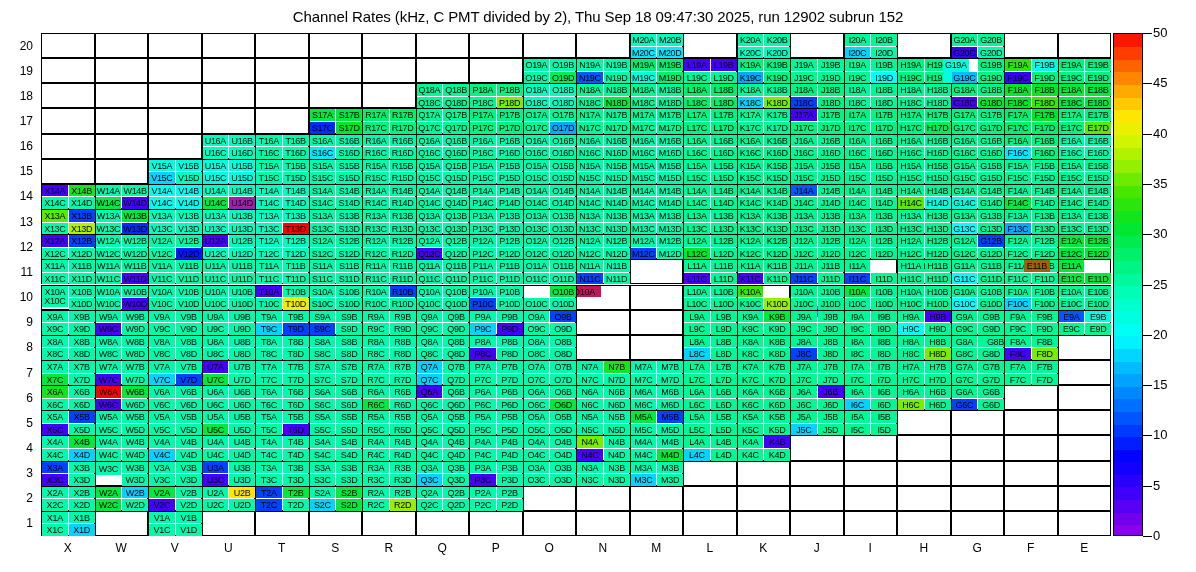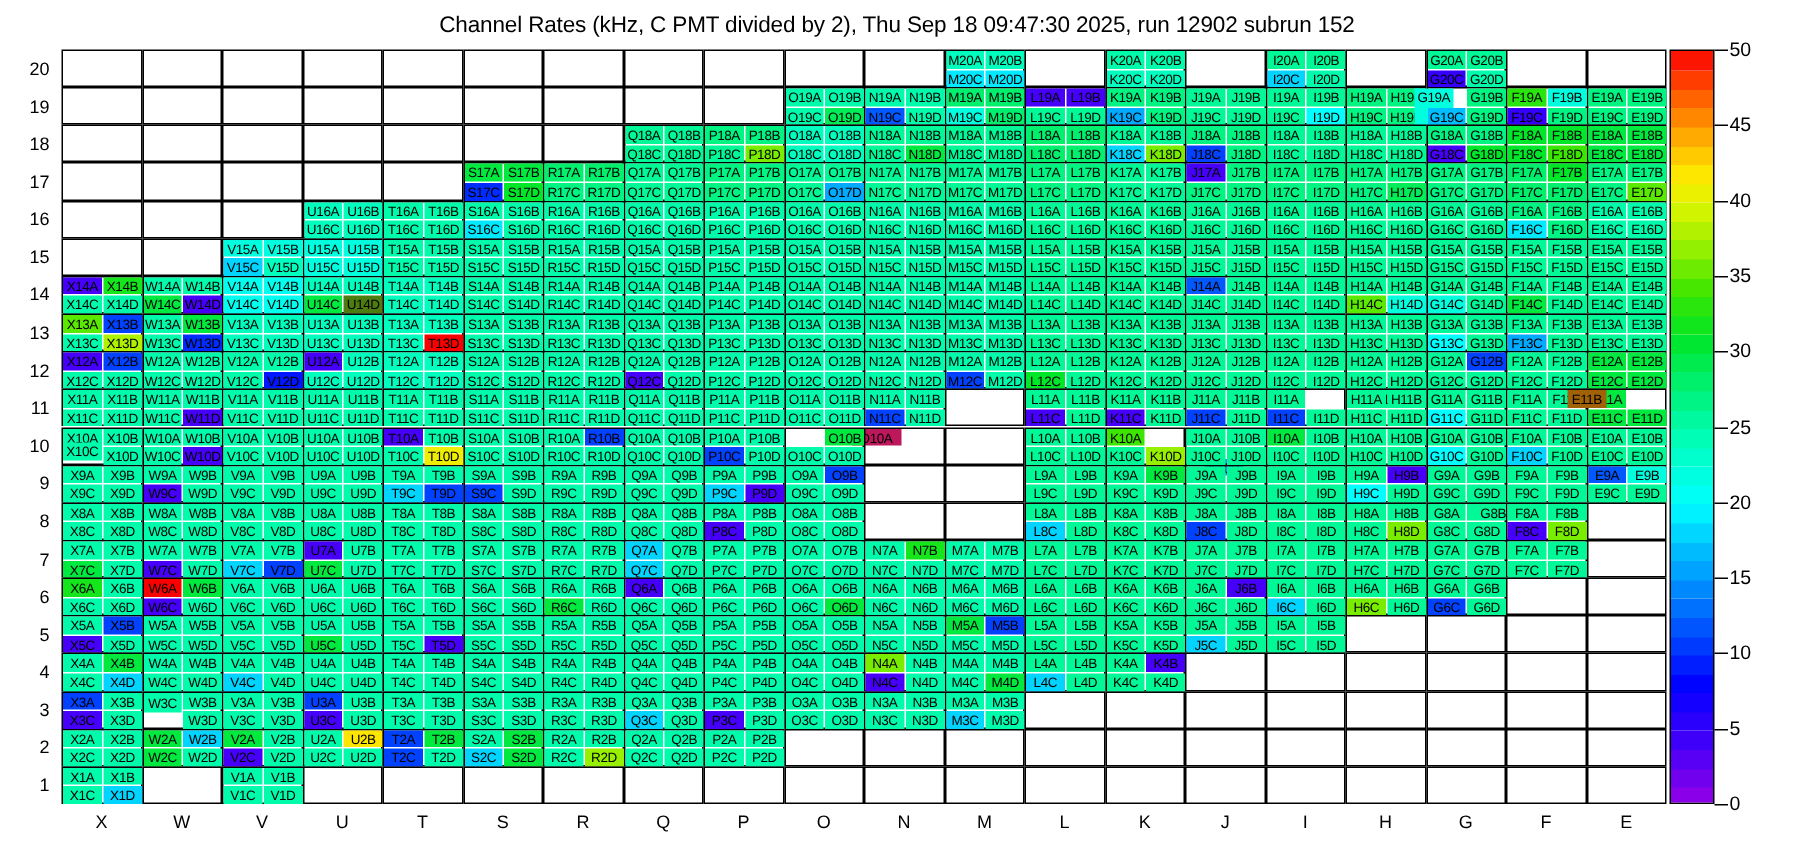--- a/index.html
+++ b/index.html
@@ -511,21 +511,21 @@
       <div class="sub" style="left: 81.25px; top: 164.475px; width: 25.75px; height: 11.575px; background: rgb(70, 0, 250); color: rgb(0, 0, 0);">W14D</div>
       <div class="gcell" style="left: 107px; top: 150.9px; width: 53.5px; height: 25.15px;"></div>
       <div class="sub" style="left: 108px; top: 151.9px; width: 25.75px; height: 11.575px; background: rgb(0, 255, 239); color: rgb(0, 0, 0);">V14A</div>
       <div class="sub" style="left: 134.75px; top: 151.9px; width: 25.75px; height: 11.575px; background: rgb(0, 255, 239); color: rgb(0, 0, 0);">V14B</div>
       <div class="sub" style="left: 108px; top: 164.475px; width: 25.75px; height: 11.575px; background: rgb(0, 255, 239); color: rgb(0, 0, 0);">V14C</div>
       <div class="sub" style="left: 134.75px; top: 164.475px; width: 25.75px; height: 11.575px; background: rgb(0, 255, 239); color: rgb(0, 0, 0);">V14D</div>
       <div class="gcell" style="left: 160.5px; top: 150.9px; width: 53.5px; height: 25.15px;"></div>
       <div class="sub" style="left: 161.5px; top: 151.9px; width: 25.75px; height: 11.575px; background: rgb(0, 255, 190); color: rgb(0, 0, 0);">U14A</div>
       <div class="sub" style="left: 188.25px; top: 151.9px; width: 25.75px; height: 11.575px; background: rgb(0, 255, 190); color: rgb(0, 0, 0);">U14B</div>
       <div class="sub" style="left: 161.5px; top: 164.475px; width: 25.75px; height: 11.575px; background: rgb(0, 233, 63); color: rgb(0, 0, 0);">U14C</div>
-      <div class="sub" style="left: 188.25px; top: 164.475px; width: 25.75px; height: 11.575px; background: #4d7c0f; color: rgb(0, 0, 0); text-align: center;">U14D</div>
+      <div class="sub" style="left: 188.25px; top: 164.475px; width: 25.75px; height: 11.575px; background: #a21caf; color: rgb(0, 0, 0); text-align: center;">U14D</div>
       <div class="gcell" style="left: 214px; top: 150.9px; width: 53.5px; height: 25.15px;"></div>
       <div class="sub" style="left: 215px; top: 151.9px; width: 25.75px; height: 11.575px; background: rgb(0, 255, 190); color: rgb(0, 0, 0);">T14A</div>
       <div class="sub" style="left: 241.75px; top: 151.9px; width: 25.75px; height: 11.575px; background: rgb(0, 255, 190); color: rgb(0, 0, 0);">T14B</div>
       <div class="sub" style="left: 215px; top: 164.475px; width: 25.75px; height: 11.575px; background: rgb(0, 255, 190); color: rgb(0, 0, 0);">T14C</div>
       <div class="sub" style="left: 241.75px; top: 164.475px; width: 25.75px; height: 11.575px; background: rgb(0, 255, 190); color: rgb(0, 0, 0);">T14D</div>
       <div class="gcell" style="left: 267.5px; top: 150.9px; width: 53.5px; height: 25.15px;"></div>
       <div class="sub" style="left: 268.5px; top: 151.9px; width: 25.75px; height: 11.575px; background: rgb(0, 251, 170); color: rgb(0, 0, 0);">S14A</div>
       <div class="sub" style="left: 295.25px; top: 151.9px; width: 25.75px; height: 11.575px; background: rgb(0, 251, 170); color: rgb(0, 0, 0);">S14B</div>
       <div class="sub" style="left: 268.5px; top: 164.475px; width: 25.75px; height: 11.575px; background: rgb(0, 251, 170); color: rgb(0, 0, 0);">S14C</div>
       <div class="sub" style="left: 295.25px; top: 164.475px; width: 25.75px; height: 11.575px; background: rgb(0, 251, 170); color: rgb(0, 0, 0);">S14D</div>
@@ -885,21 +885,21 @@
       <div class="sub" style="left: 937.25px; top: 227.35px; width: 25.75px; height: 11.575px; background: rgb(0, 248, 150); color: rgb(0, 0, 0);">G11B</div>
       <div class="sub" style="left: 910.5px; top: 239.925px; width: 25.75px; height: 11.575px; background: rgb(0, 255, 255); color: rgb(0, 0, 0);">G11C</div>
       <div class="sub" style="left: 937.25px; top: 239.925px; width: 25.75px; height: 11.575px; background: rgb(0, 248, 150); color: rgb(0, 0, 0);">G11D</div>
       <div class="gcell" style="left: 963px; top: 226.35px; width: 53.5px; height: 25.15px;"></div>
       <div class="sub" style="left: 964px; top: 227.35px; width: 25.75px; height: 11.575px; background: rgb(0, 248, 150); color: rgb(0, 0, 0);">F11A</div>
       <div class="sub" style="left: 990.75px; top: 227.35px; width: 25.75px; height: 11.575px; background: rgb(0, 248, 150); color: rgb(0, 0, 0);">F11B</div>
       <div class="sub" style="left: 964px; top: 239.925px; width: 25.75px; height: 11.575px; background: rgb(0, 248, 150); color: rgb(0, 0, 0);">F11C</div>
       <div class="sub" style="left: 990.75px; top: 239.925px; width: 25.75px; height: 11.575px; background: rgb(0, 248, 150); color: rgb(0, 0, 0);">F11D</div>
       <div class="gcell" style="left: 1016.5px; top: 226.35px; width: 53.5px; height: 25.15px;"></div>
       <div class="sub" style="left: 1017.5px; top: 227.35px; width: 25.75px; height: 11.575px; background: rgb(0, 233, 63); color: rgb(0, 0, 0);">E11A</div>
-      <div class="sub" style="left: 1004px; top: 227.35px; width: 25.75px; height: 11.575px; background: #a16207; color: rgb(0, 0, 0);">E11B</div>
+      <div class="sub" style="left: 983px; top: 227.35px; width: 25.75px; height: 11.575px; background: #a16207; color: rgb(0, 0, 0);">E11B</div>
       <div class="sub" style="left: 1017.5px; top: 239.925px; width: 25.75px; height: 11.575px; background: rgb(0, 233, 63); color: rgb(0, 0, 0);">E11C</div>
       <div class="sub" style="left: 1044.25px; top: 239.925px; width: 25.75px; height: 11.575px; background: rgb(0, 233, 63); color: rgb(0, 0, 0);">E11D</div>
       <div class="gcell" style="left: 0px; top: 251.5px; width: 53.5px; height: 25.15px;"></div>
       <div class="sub" style="left: 1px; top: 252.5px; width: 25.75px; height: 11.575px; background: rgb(0, 251, 170); color: rgb(0, 0, 0);">X10A</div>
       <div class="sub" style="left: 27.75px; top: 252.5px; width: 25.75px; height: 11.575px; background: rgb(0, 251, 170); color: rgb(0, 0, 0);">X10B</div>
       <div class="sub" style="left: 1px; top: 262px; width: 25.75px; height: 11.575px; background: rgb(0, 251, 170); color: rgb(0, 0, 0);">X10C</div>
       <div class="sub" style="left: 27.75px; top: 265.075px; width: 25.75px; height: 11.575px; background: rgb(0, 251, 170); color: rgb(0, 0, 0);">X10D</div>
       <div class="gcell" style="left: 53.5px; top: 251.5px; width: 53.5px; height: 25.15px;"></div>
       <div class="sub" style="left: 54.5px; top: 252.5px; width: 25.75px; height: 11.575px; background: rgb(0, 251, 170); color: rgb(0, 0, 0);">W10A</div>
       <div class="sub" style="left: 81.25px; top: 252.5px; width: 25.75px; height: 11.575px; background: rgb(0, 251, 170); color: rgb(0, 0, 0);">W10B</div>

